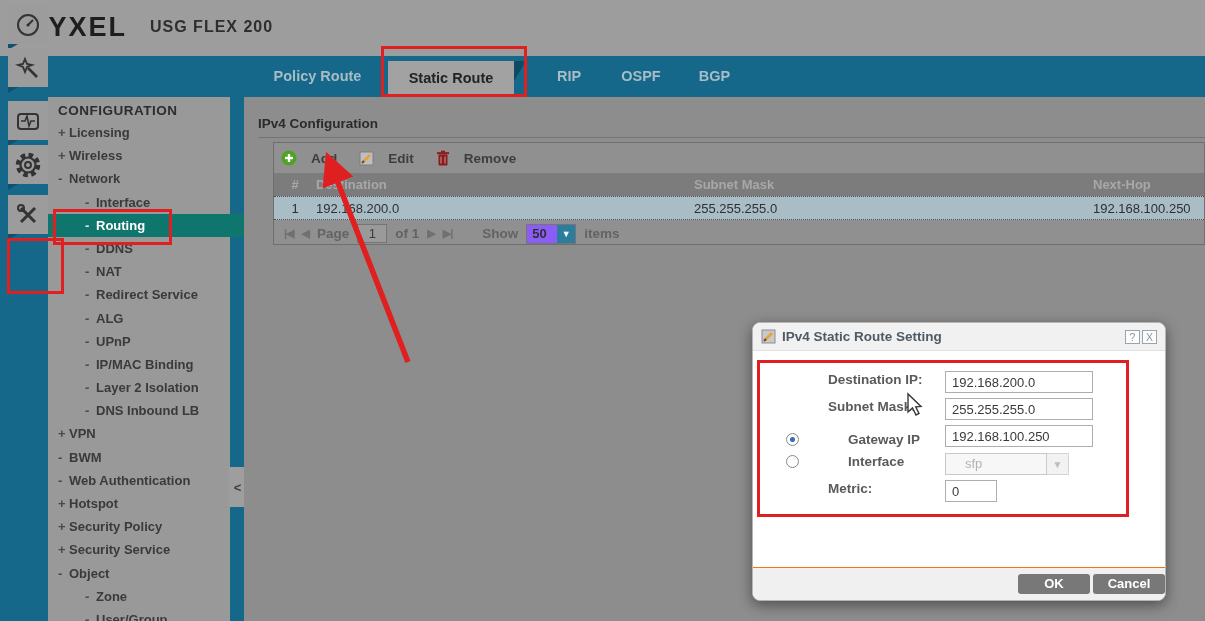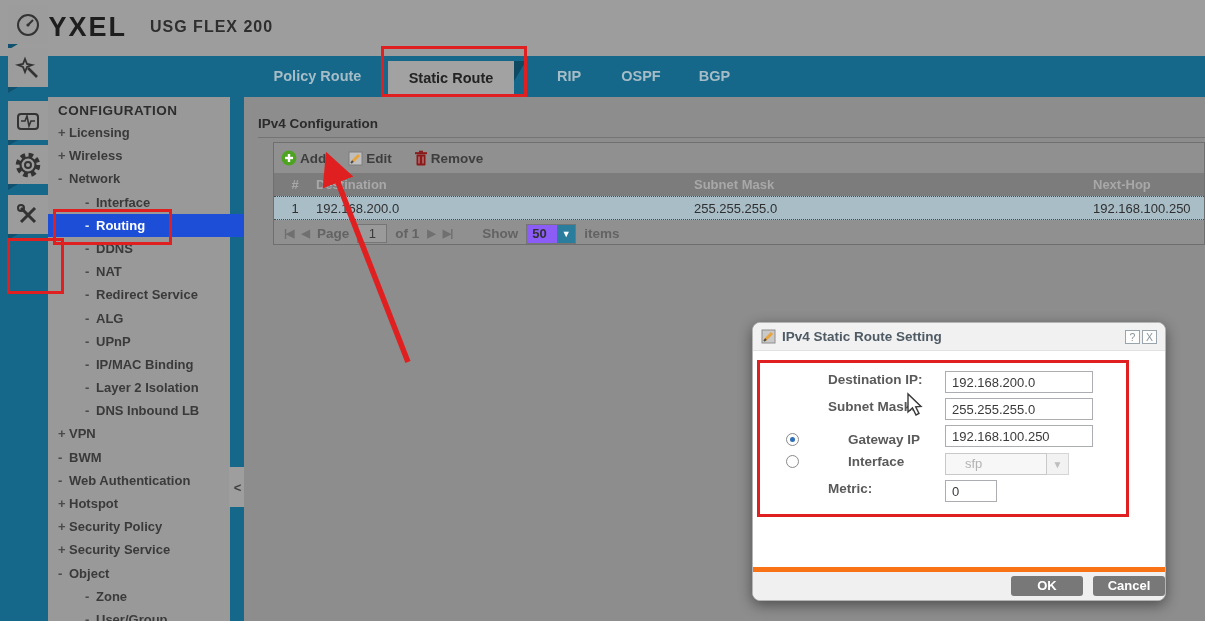--- a/index.html
+++ b/index.html
@@ -26,31 +26,31 @@
   .side-teal { position:absolute; left:0; top:97px; width:244px; height:524px; background:#15688a; }
   .icon-tile { position:absolute; left:8px; width:40px; height:39px; background:#9c9c9c; display:flex; align-items:center; justify-content:center; cursor:pointer; }
   .icon-tile:after { content:""; position:absolute; left:0; bottom:-6px; border-top:6px solid #0f516f; border-right:10px solid transparent; }
   .menu-panel { position:absolute; left:48px; top:97px; width:182px; height:524px; background:#999999; }
   .menu-title { position:absolute; left:10px; top:6px; font-size:13.5px; font-weight:bold; color:#2d2d2d; letter-spacing:.5px; }
   .menu-list { position:absolute; left:0; top:24px; width:182px; }
   .menu-item { height:23.2px; line-height:23.2px; font-size:13px; font-weight:bold; color:#3a3a3a; white-space:nowrap; cursor:pointer; }
   .menu-item .pfx { display:inline-block; width:11px; color:#4a4a4a; }
   .lvl1 { padding-left:10px; }
   .lvl2 { padding-left:37px; }
-  .menu-item.selected { background:#1d4ed8; color:#ffffff; width:196px; }
+  .menu-item.selected { background:#0f766e; color:#ffffff; width:196px; }
   .menu-item.selected .pfx { color:#dce8ee; }
   .collapse-handle { position:absolute; left:229px; top:467px; width:17px; height:40px; background:#9e9e9e; color:#3f3f3f; font-size:13px; font-weight:bold; display:flex; align-items:center; justify-content:center; cursor:pointer; }
 
   
   .content { position:absolute; left:244px; top:97px; width:761px; height:524px; background:#8d8d8d; }
   .section-title { position:absolute; left:14px; top:19px; font-size:13.5px; font-weight:bold; color:#2b2b2b; }
   .section-rule { position:absolute; left:14px; top:40px; width:947px; border-bottom:1px solid #747474; }
   .table-box { position:absolute; left:29px; top:45px; width:932px; height:103px; border:1px solid #6f6f6f; background:#909090; }
   .toolbar { position:absolute; left:0; top:0; width:100%; height:30px; display:flex; align-items:center; gap:22px; padding-left:7px; }
-  .tool-btn { display:flex; align-items:center; gap:3px; font-size:13.5px; font-weight:bold; color:#3e3e3e; cursor:pointer; }
+  .tool-btn { display:flex; align-items:center; gap:14px; font-size:13.5px; font-weight:bold; color:#3e3e3e; cursor:pointer; }
   .grid-head { position:absolute; left:0; top:30px; width:100%; height:23px; background:#7c7c7c; display:grid; grid-template-columns:42px 378px 399px auto; align-items:center; font-size:13px; font-weight:bold; color:#a8a8a8; }
   .grid-head .c1 { text-align:center; }
   .grid-row { position:absolute; left:0; top:53px; width:100%; height:24px; background:#a9bdc7; border-top:1px dotted #4c4c4c; border-bottom:1px dotted #4c4c4c; display:grid; grid-template-columns:42px 378px 399px auto; align-items:center; font-size:13px; color:#2f2f2f; cursor:pointer; }
   .grid-row .c1 { text-align:center; }
   .pager { position:absolute; left:0; top:78px; width:100%; height:25px; display:flex; align-items:center; gap:8px; padding-left:10px; font-size:13.5px; color:#636363; font-weight:bold; }
   .pg-ic { font-size:11px; color:#707070; cursor:pointer; letter-spacing:-1px; }
   .page-input { width:30px; height:19px; border:1px solid #757575; background:#9a9a9a; text-align:center; font-size:13px; color:#3c3c3c; font-family:"Liberation Sans",sans-serif; }
   .show-select { display:flex; align-items:center; border:1px solid #757575; background:#8b5cf6; height:20px; cursor:pointer; }
   .show-val { width:30px; text-align:left; padding-left:5px; font-size:13px; color:#303030; }
   .show-btn { width:18px; height:18px; background:#2a7d9c; color:#fff; font-size:9px; display:flex; align-items:center; justify-content:center; }
@@ -63,21 +63,21 @@
   .dlg-win-btns { position:absolute; right:8px; top:7px; display:flex; gap:2px; }
   .frm-row { position:absolute; left:33px; display:flex; align-items:center; }
   .frm-label { font-size:13.5px; font-weight:bold; color:#5a5a5a;padding-left:42px; }
   .frm-input { position:absolute; left:192px; width:148px; height:22px; border:1px solid #abadb3; font-size:13px; color:#3a3a3a; padding-left:6px; font-family:"Liberation Sans",sans-serif; background:#fff; }
   .frm-input.small { width:52px; }
   .radio { width:13px; height:13px; border:1px solid #8a8a8a; border-radius:50%; background:#fdfdfd; margin-right:7px; position:relative; cursor:pointer; flex:none; }
   .radio.checked:after { content:""; position:absolute; left:3px; top:3px; width:5px; height:5px; border-radius:50%; background:#2f6fb5; }
   .sel-box { position:absolute; left:192px; display:flex; height:22px; cursor:default; }
   .sel-val { width:102px; border:1px solid #c9c9c9; background:#f7f7f7; color:#b3b3b3; font-size:13px; line-height:20px; padding-left:19px; }
   .sel-btn { width:22px; border:1px solid #d5d5d5; border-left:none; background:#f2f2f2; color:#bdbdbd; font-size:10px; display:flex; align-items:center; justify-content:center; }
-  .dlg-footer { position:absolute; left:0; bottom:0; width:100%; height:33px; background:#f0f0f0; border-top:5px solid #f97316; border-radius:0 0 8px 8px; display:flex; align-items:center; justify-content:flex-end; gap:10px; }
+  .dlg-footer { position:absolute; left:0; bottom:0; width:100%; height:33px; background:#f0f0f0; border-top:1px solid #f97316; border-radius:0 0 8px 8px; display:flex; align-items:center; justify-content:flex-end; gap:3px; }
   .dlg-btn { width:72px; height:20px; background:#787878; border:none; border-radius:3px; color:#ffffff; font-size:13px; font-weight:bold; font-family:"Liberation Sans",sans-serif; cursor:pointer; line-height:18px; text-align:center; }
 
   
   .red-box { position:absolute; border:3px solid #e02020; pointer-events:none; }
   .overlay-svg { position:absolute; left:0; top:0; width:1205px; height:621px; pointer-events:none; }
 </style>
 </head>
 <body>
 
 <div id="screen">

